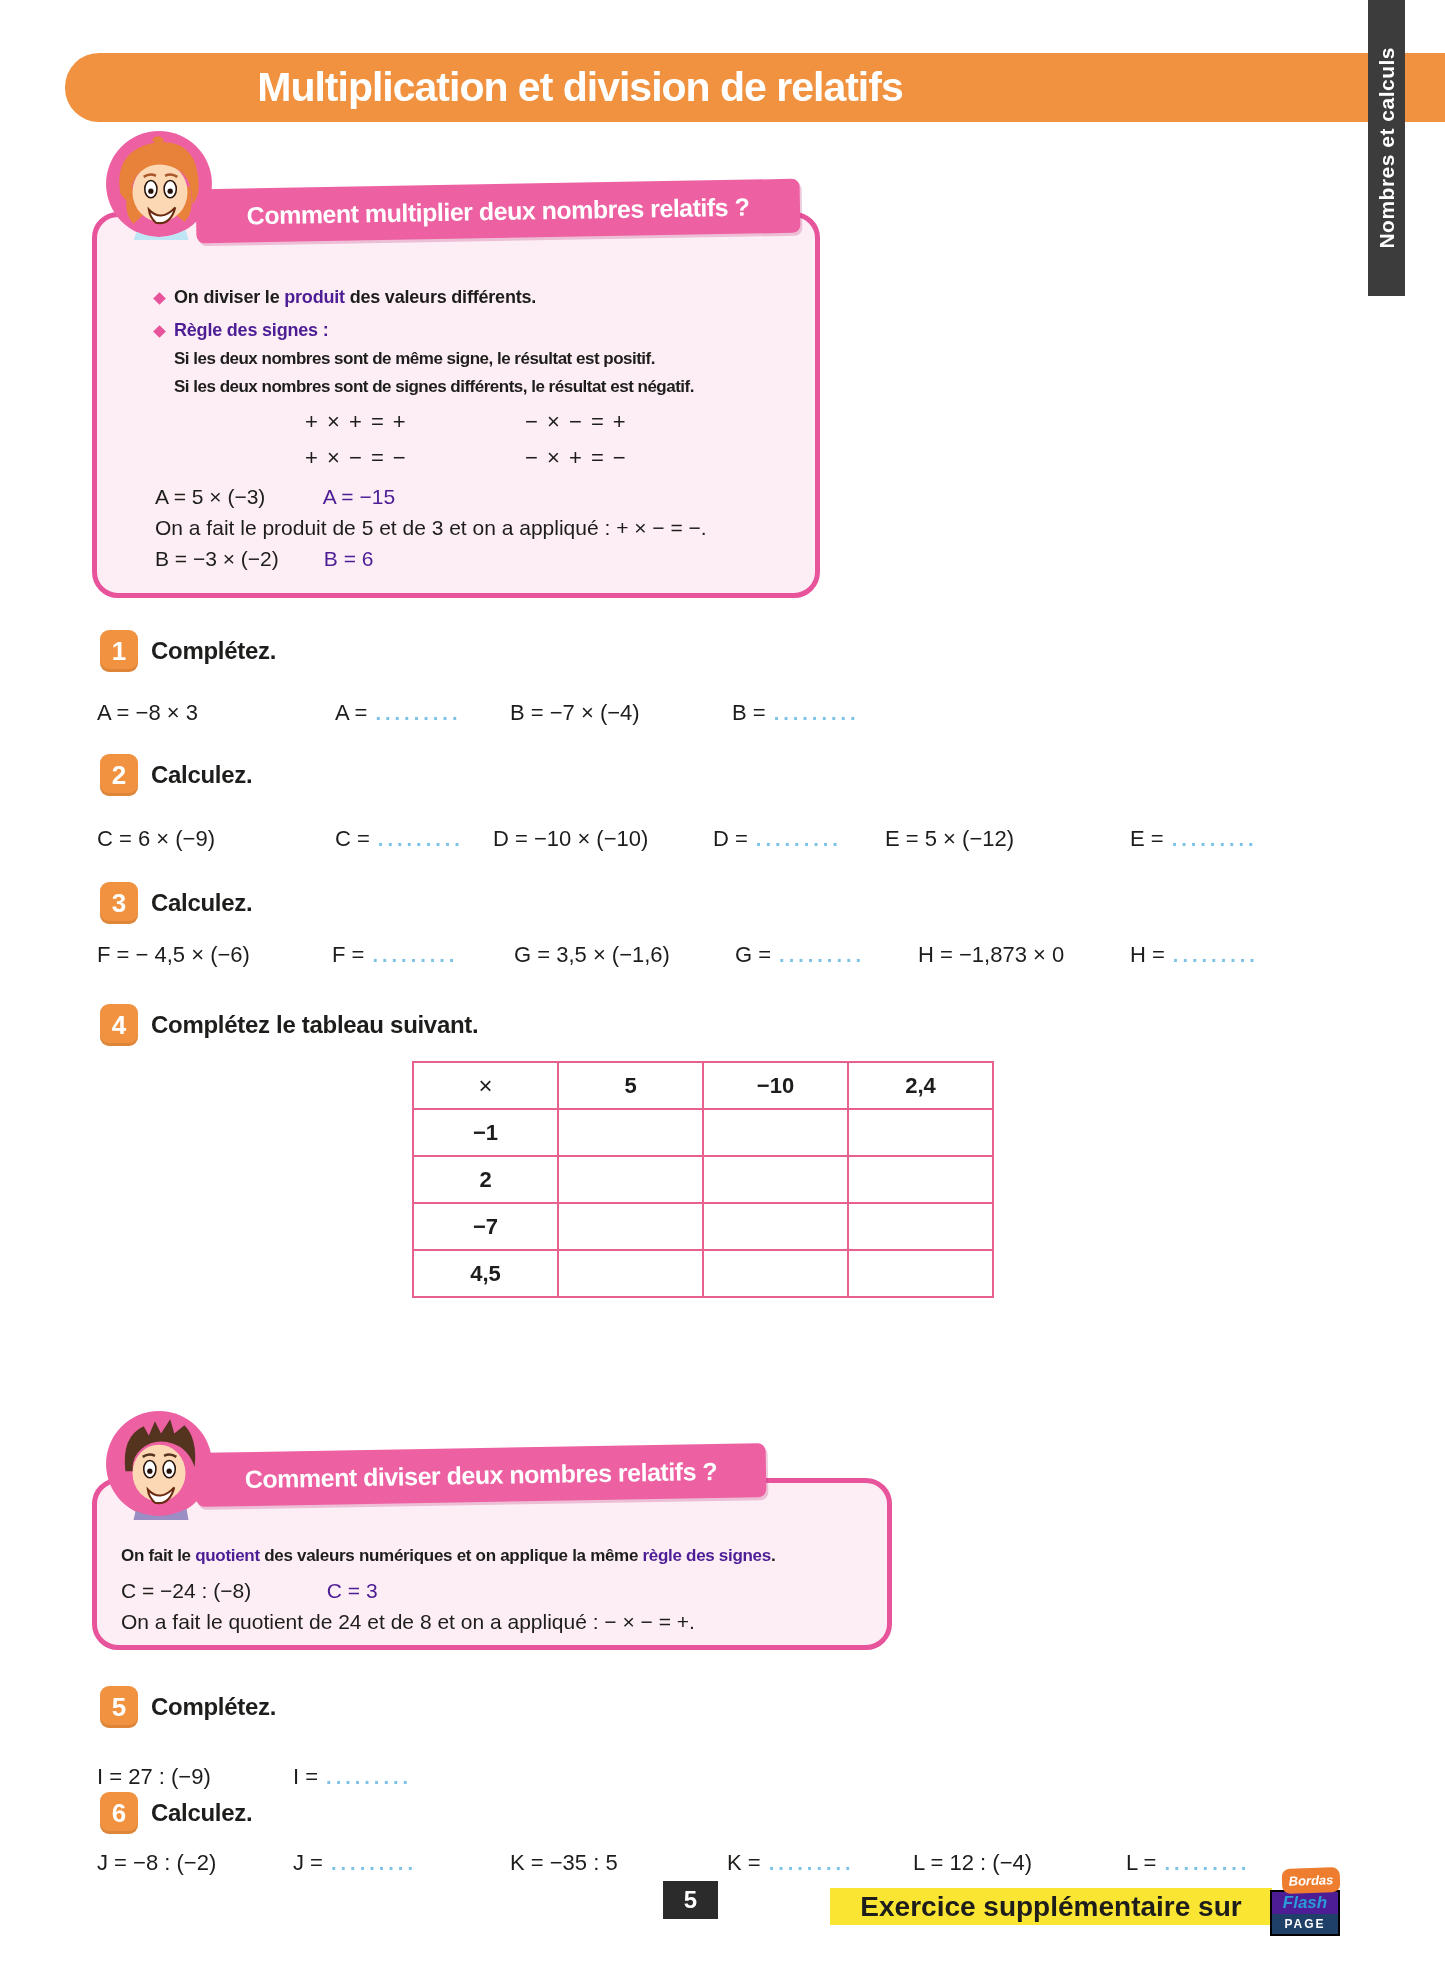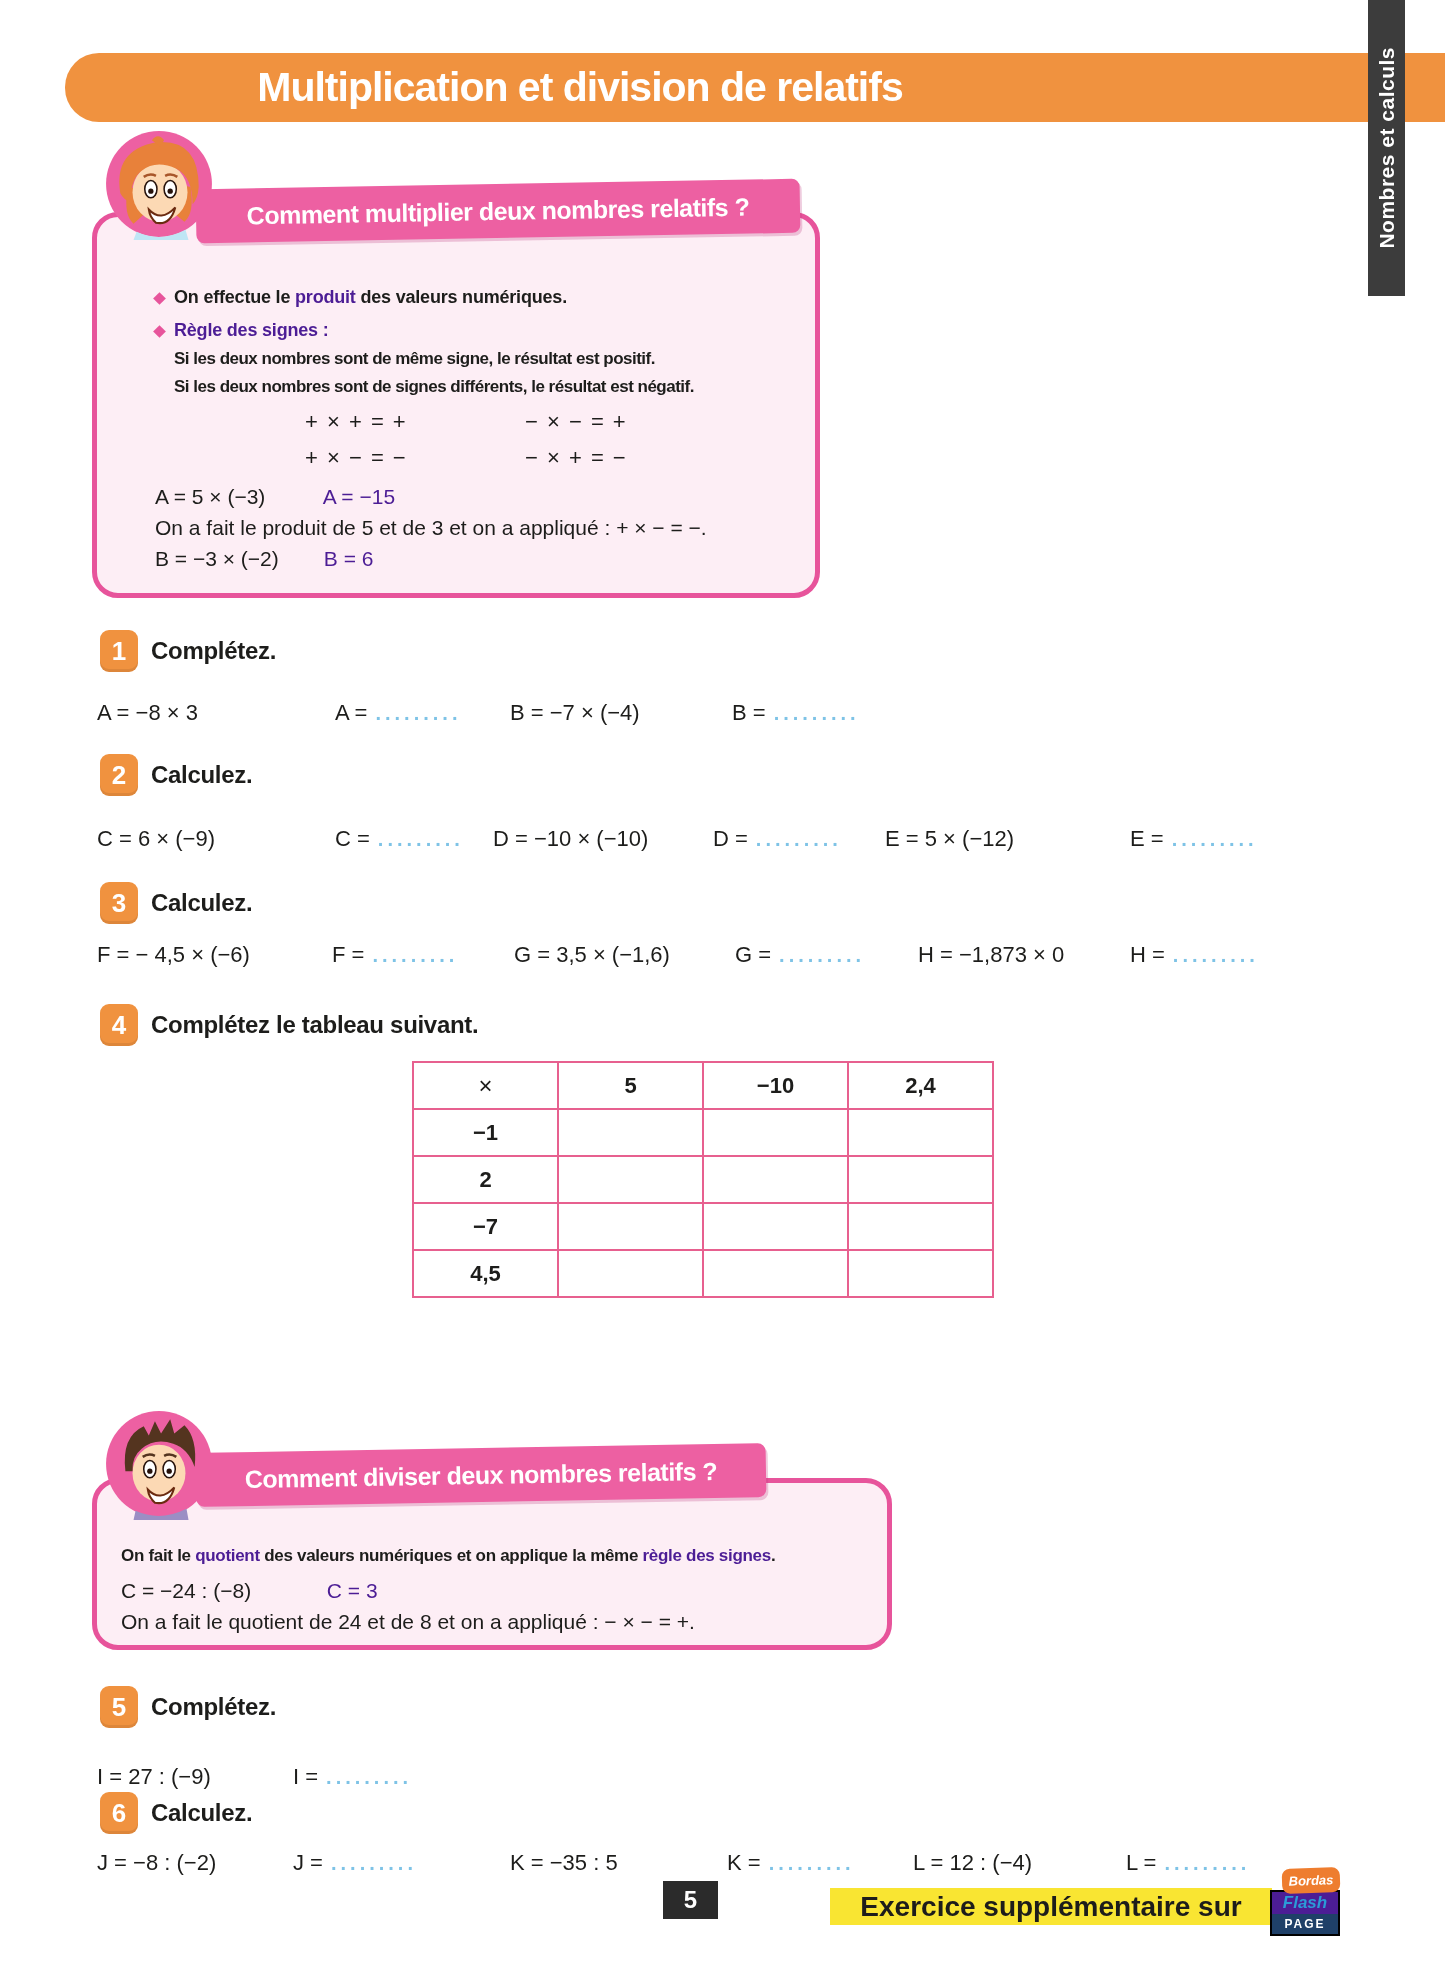--- a/index.html
+++ b/index.html
@@ -123,21 +123,21 @@
       <path d="M33,102 Q56,113 81,100 L84,110 L30,110 Z" fill="#bfe6f5"></path>
     </svg>
   </div>
   <div class="ribbon ribbon1">
     <span>Comment multiplier deux nombres relatifs ?</span>
   </div>
   <section class="lesson-box box1">
     <div class="body1">
       <div class="bullet-line">
         <div class="diamond"></div>
-        <div class="b-strong"><span>On effectue le </span><span class="pink">produit</span><span> des valeurs numériques.</span></div>
+        <div class="b-strong"><span>On diviser le </span><span class="pink">produit</span><span> des valeurs différents.</span></div>
       </div>
       <div class="bullet-line" style="margin-top:12px;">
         <div class="diamond"></div>
         <div class="b-strong pink">Règle des signes :</div>
       </div>
       <div class="rule-line">Si les deux nombres sont de même signe, le résultat est positif.</div>
       <div class="rule-line">Si les deux nombres sont de signes différents, le résultat est négatif.</div>
       <div class="signs-grid">
         <span>+ × + = +</span>
         <span>− × − = +</span>

